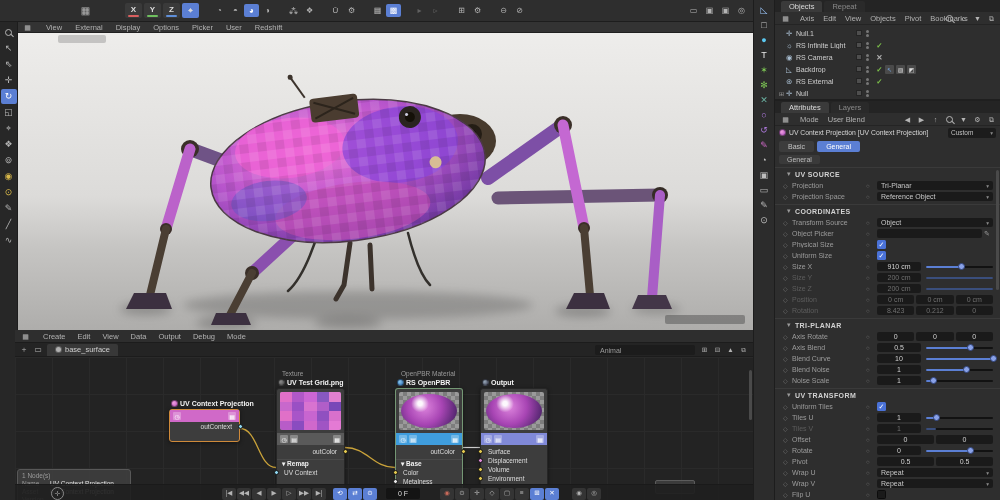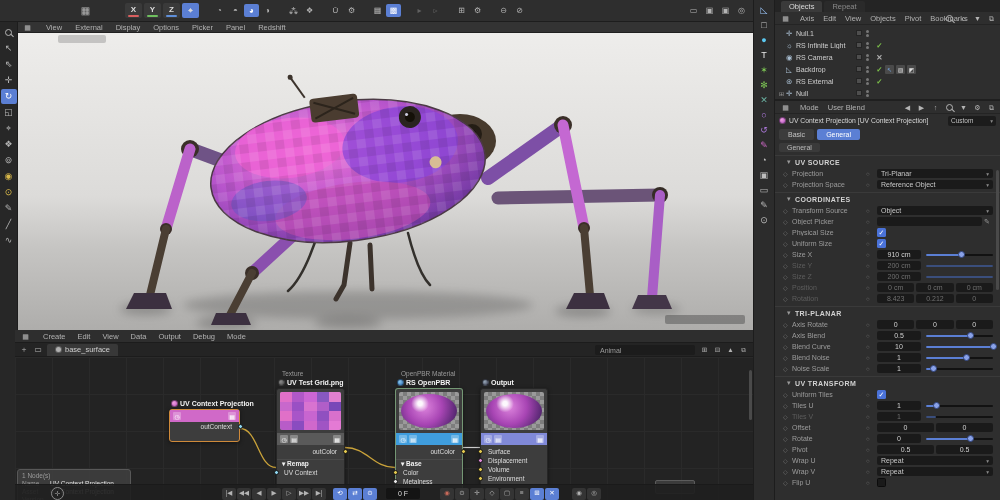--- a/index.html
+++ b/index.html
@@ -220,21 +220,21 @@
     <div class="ibtn">╱</div>
     <div class="ibtn">∿</div>
   </div>
 <div id="viewport-menubar" class="abs">
     <div class="ibtn" style="width: 11px; height: 9px; font-size: 7px;">▦</div>
     <div>View</div>
     <div>External</div>
     <div>Display</div>
     <div>Options</div>
     <div>Picker</div>
-    <div>Panel</div>
+    <div>User</div>
     <div>Redshift</div>
   </div>
 
 <div id="viewport" class="abs">
   <svg viewBox="0 0 735 297" width="735" height="297">
     <defs>
       <linearGradient id="vbg" x1="0" y1="0" x2="0" y2="1">
         <stop offset="0" stop-color="#eeedeb"></stop>
           <stop offset=".55" stop-color="#dcdbd9"></stop>
         <stop offset=".72" stop-color="#c6c5c3"></stop>
@@ -602,20 +602,24 @@
             <i></i>
             <i></i>
           </div>
           <div class="state"></div>
           <div class="tagrow"></div>
         </div>
       </div>
   </div>
   <div style="height:2px;background:#1f1f1f;"></div>
   <div id="attributes-panel">
+    <div class="tabbar" id="attr-tabs">
+        <div class="tab active">Attributes</div>
+        <div class="tab">Layers</div>
+      </div>
     <div class="menubar" id="attr-menu">
         <div class="ibtn" style="width: 11px; height: 11px; font-size: 7px;">▦</div>
         <div>Mode</div>
         <div>User Blend</div>
         <div class="right">
           <div class="ibtn">◀</div>
           <div class="ibtn">▶</div>
           <div class="ibtn">↑</div>
           <div class="ibtn">
             <span class="mag"></span>

